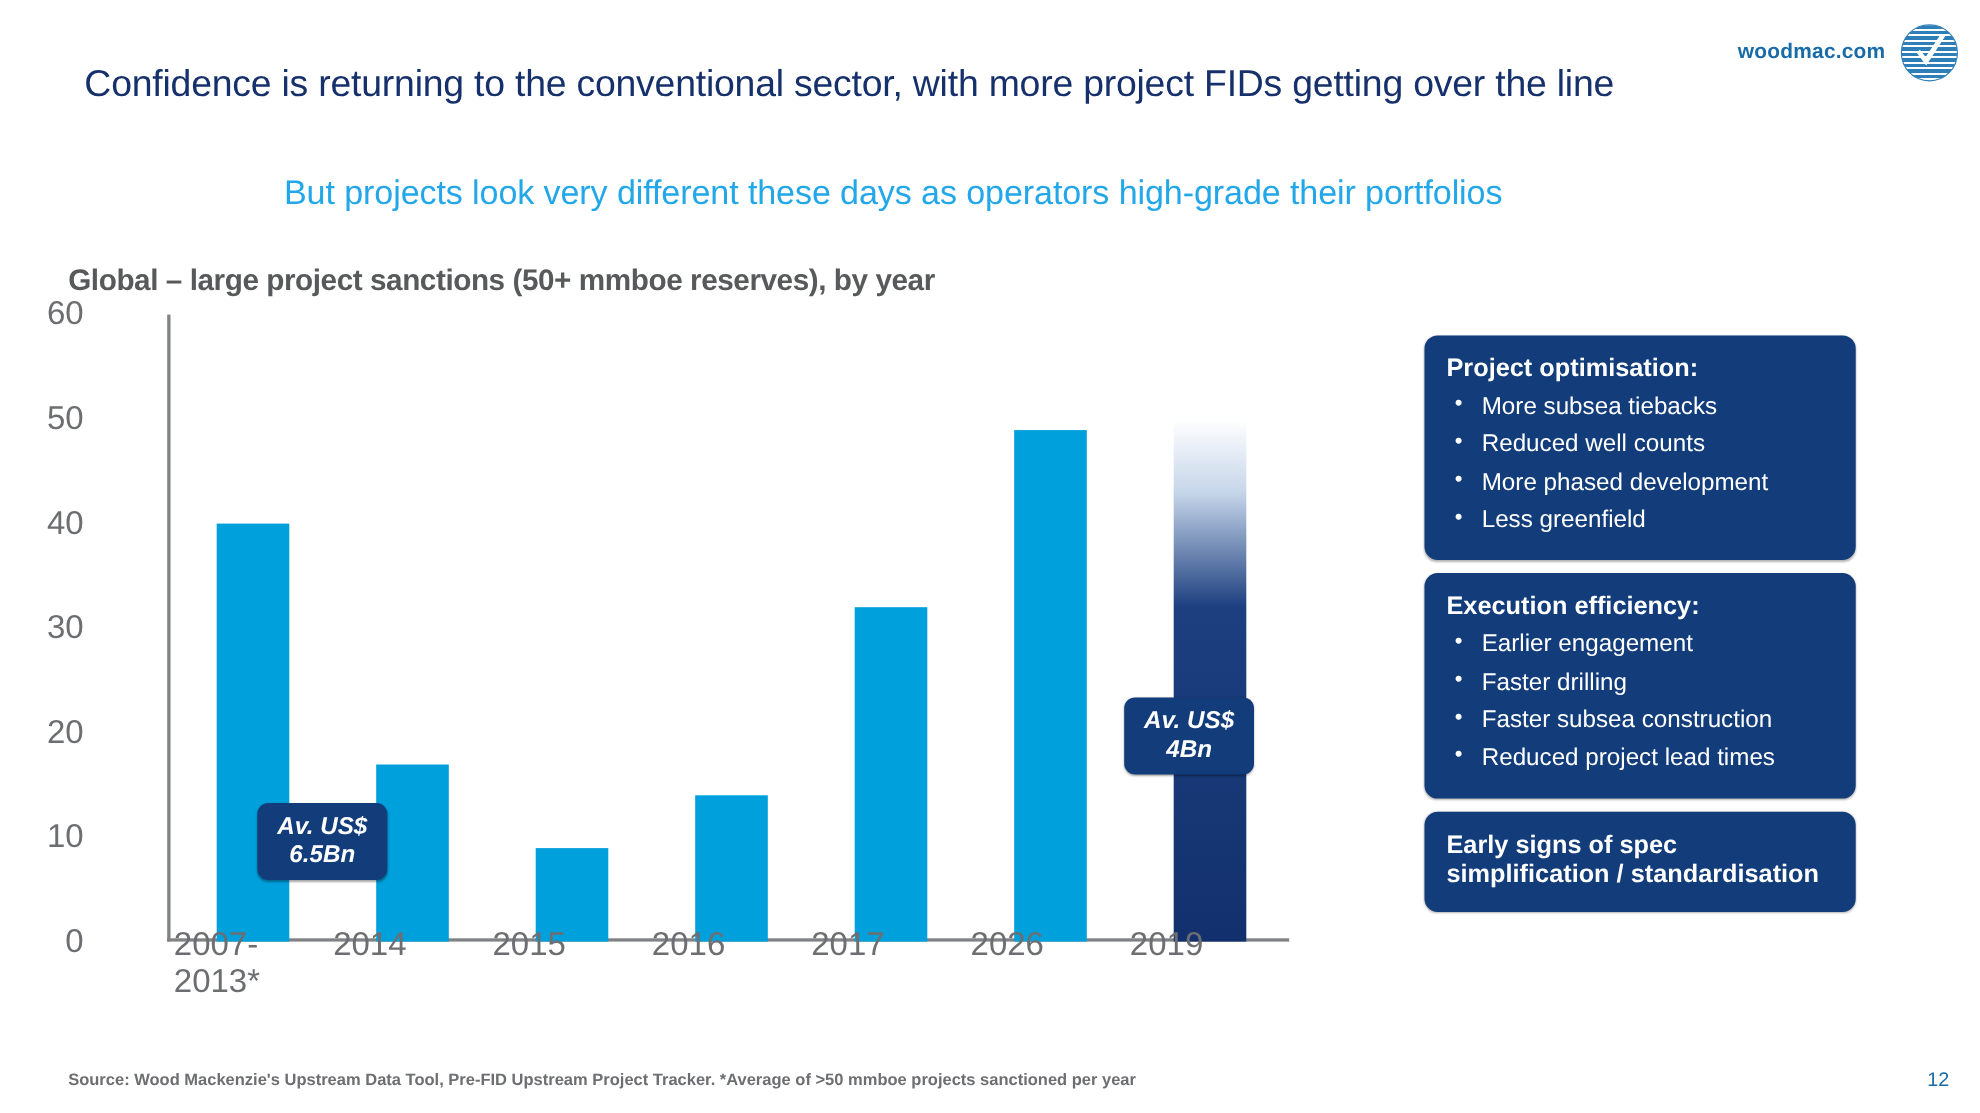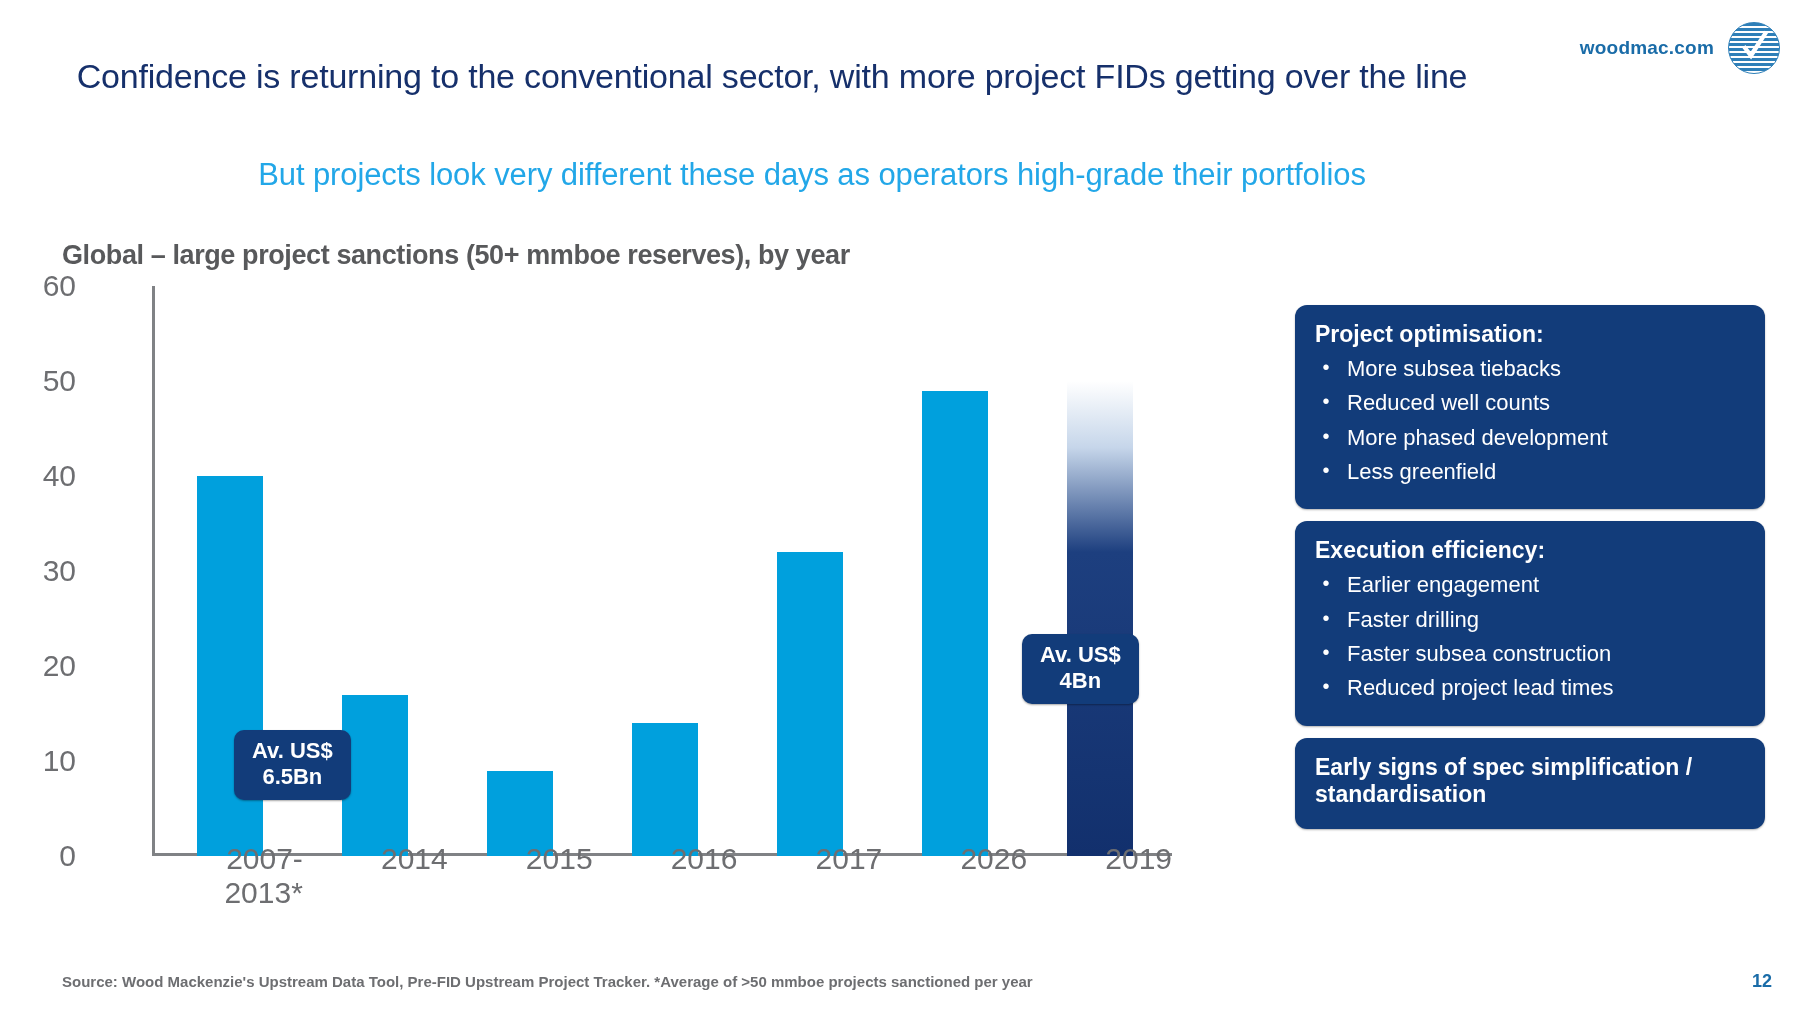--- a/index.html
+++ b/index.html
@@ -39,42 +39,42 @@
   #yticks { position:absolute; left:0; top:0; width:100%; height:100%; }
 
   #bars { position:absolute; left:96px; right:120px; top:8px; bottom:62px; display:flex;
      align-items:flex-end; }
   .bar-slot { flex:1 1 0; display:flex; flex-direction:column; justify-content:flex-end;
      align-items:center; height:100%; position:relative; }
   .bar { width:66px; background:#00a0dd; position:relative; }
   .bar.forecast { background:linear-gradient(to bottom, #ffffff 0%, #c6d6ea 14%, #1d3f7f 36%, #12306d 100%); }
 
   #xlabels { position:absolute; left:96px; right:120px; bottom:8px; display:flex; }
-  .xlabel { flex:1 1 0; text-align:right; font-size:30px; color:#6d6e71; }
+  .xlabel { flex:1 1 0; text-align:left; font-size:30px; color:#6d6e71; }
 
   
   .callout { position:absolute; background:#123c7a; color:#fff; border-radius:10px;
      padding:8px 18px 10px; text-align:center; font-size:22px; font-weight:700; line-height:1.18;
-     box-shadow:0 1px 2px rgba(0,0,0,.35); }
+     box-shadow:0 1px 2px rgba(0,0,0,.35);font-style:italic; }
   #callout-1 { left:172px; top:452px; }
   #callout-2 { left:960px; top:356px; }
 
   
-  #panels { position:absolute; left:1295px; top:305px; width:470px; }
+  #panels { position:absolute; left:1295px; top:305px; width:392px; }
   .panel { background:#123c7a; color:#fff; border-radius:12px; padding:16px 20px 20px;
      margin-bottom:12px; box-shadow:0 1px 2px rgba(0,0,0,.3); }
   .panel h3 { font-size:23px; font-weight:700; margin-bottom:4px; }
   .panel ul { list-style:none; }
   .panel li { font-size:22px; line-height:1.56; display:flex; gap:10px; }
   .panel li .bullet { width:22px; text-align:center; flex:0 0 22px; font-size:20px; }
   .panel.single p { font-size:23px; font-weight:700; line-height:1.2; }
 
   
   #source { position:absolute; left:62px; bottom:22px; font-size:15px; color:#6d6e71;font-weight:bold; }
-  #page-number { position:absolute; right:28px; bottom:20px; font-size:18px; font-weight:700; color:#1a6ca8; }
+  #page-number { position:absolute; right:28px; bottom:20px; font-size:18px; font-weight:400; color:#1a6ca8; }
 </style>
 </head>
 <body>
 
 <div id="brand-bar">
   <span id="brand-text">woodmac.com</span>
   <span id="brand-logo">
     <svg class="tick" viewBox="0 0 52 52">
       <path d="M14 26 L23 38 L41 10 L37 8 L22.5 30 L17 23 Z" fill="#ffffff"></path>
     </svg>

